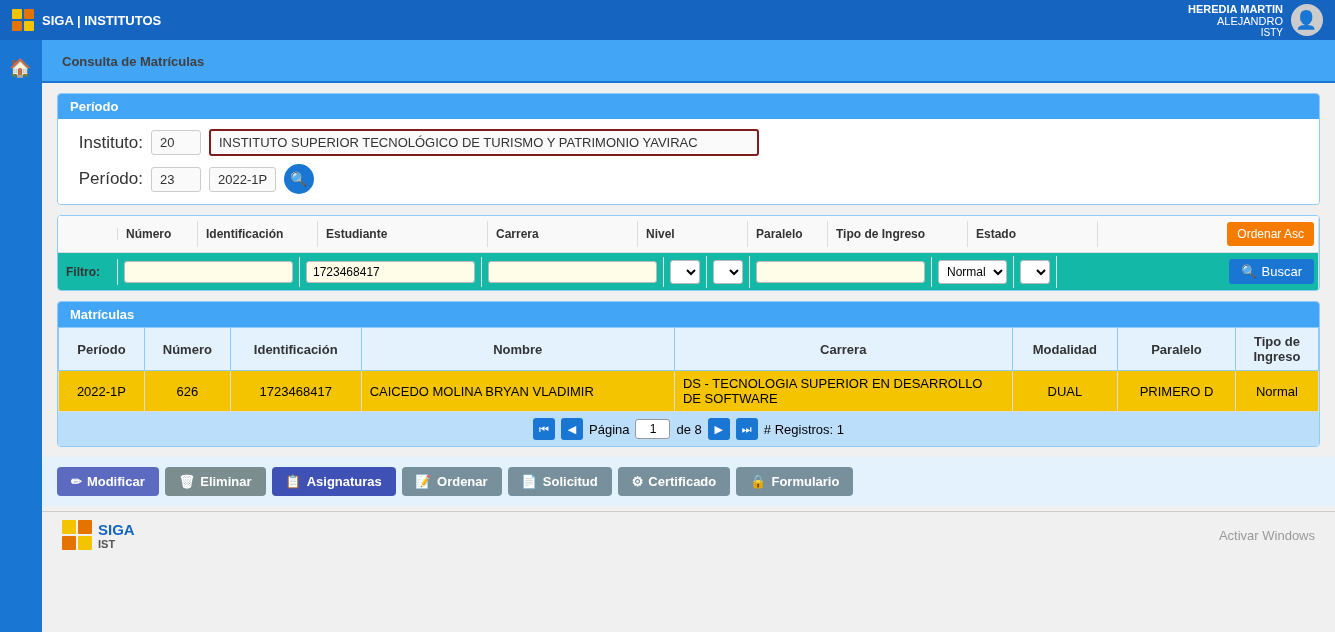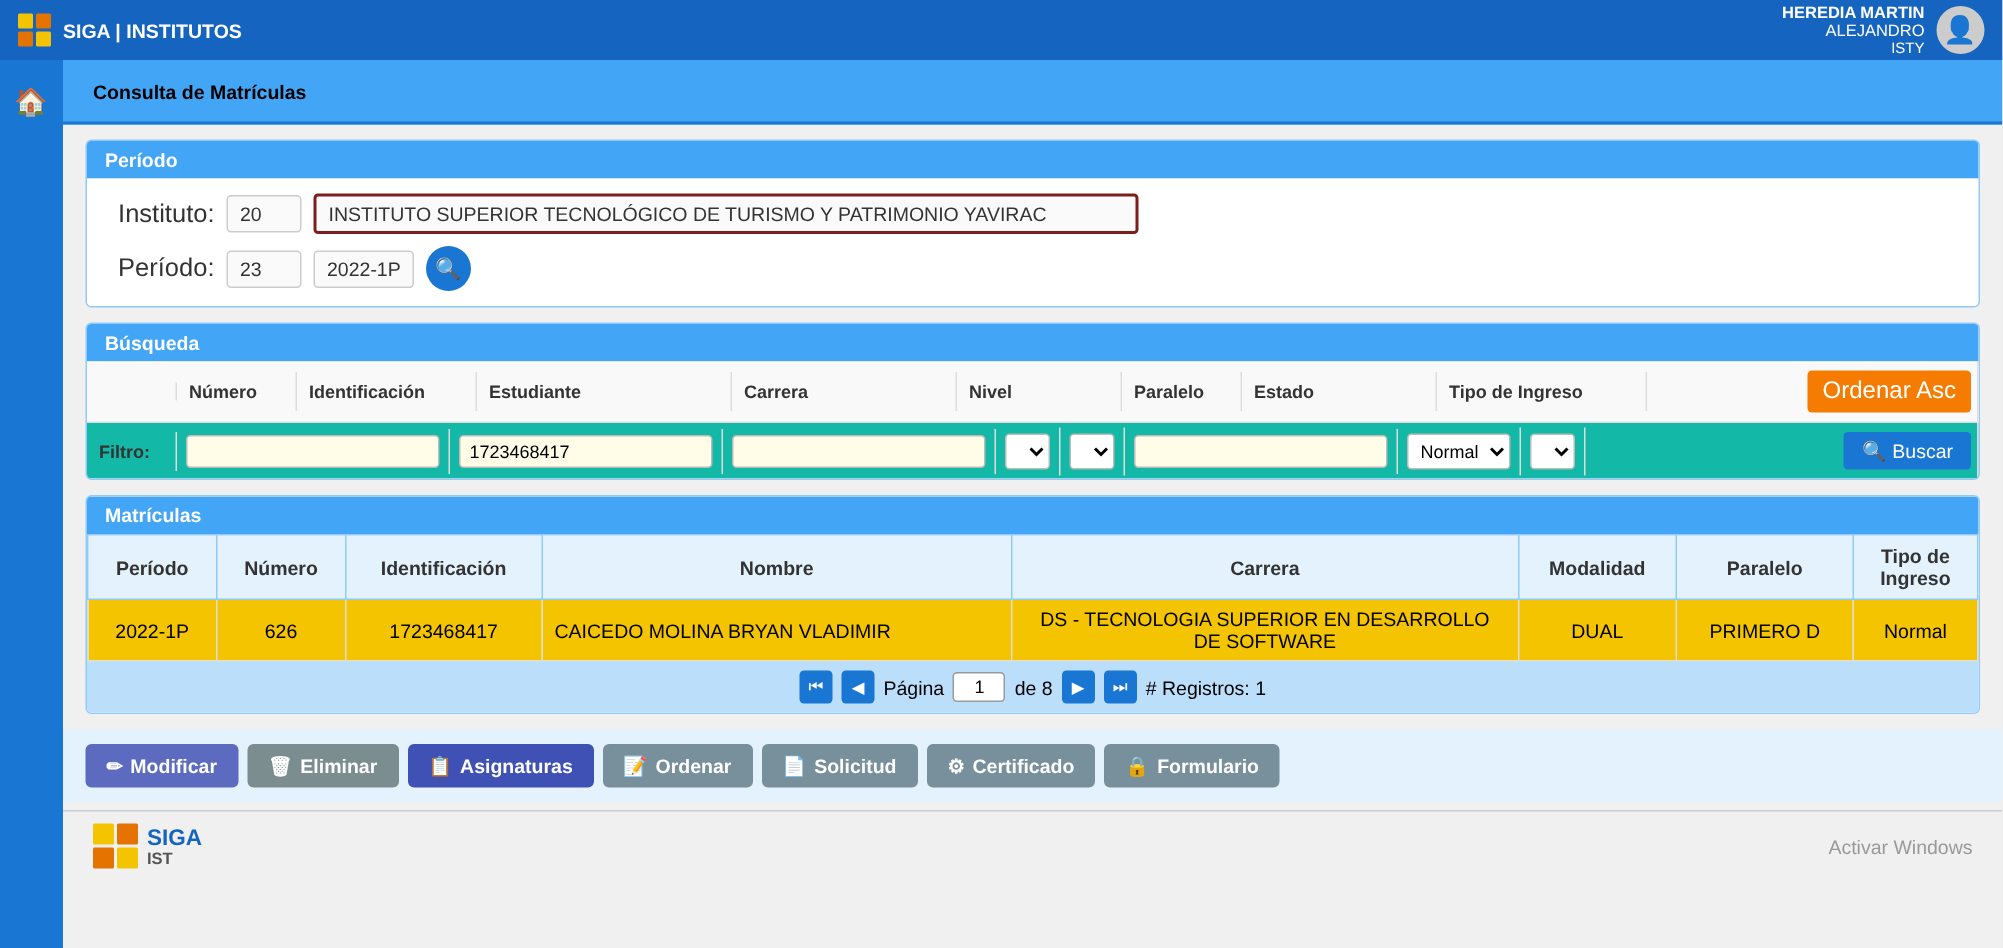--- a/index.html
+++ b/index.html
@@ -89,21 +89,21 @@
       flex: 1;
       overflow-y: auto;
       padding: 0;
       background: #f0f0f0;
     }
 
     
     .page-header {
       background: #42a5f5;
       padding: 10px 20px;
-      color: #000000;
+      color: #404040;
       font-size: 18px;
       font-weight: bold;
       border-bottom: 2px solid #1976d2;
     }
 
     
     .section {
       margin: 10px 15px;
       border: 1px solid #90caf9;
       border-radius: 4px;
@@ -231,21 +231,21 @@
       cursor: pointer;
     }
 
     .btn-orange {
       background: #f57c00;
       color: white;
       border: none;
       border-radius: 3px;
       padding: 5px 10px;
       cursor: pointer;
-      font-size: 16px;
+      font-size: 12px;
       white-space: nowrap;
     }
     .btn-buscar {
       background: #1976d2;
       color: white;
       border: none;
       border-radius: 3px;
       padding: 5px 12px;
       cursor: pointer;
       font-size: 12px;
@@ -276,21 +276,21 @@
       white-space: nowrap;
     }
     .matriculas-table tr.selected td {
       background: #f4c400;
       color: #000;
     }
     .matriculas-table td.name-col {
       text-align: left;
     }
     .matriculas-table td.carrera-col {
-      text-align: center;
+      text-align: left;
       max-width: 260px;
       white-space: normal;
     }
 
     
     .pagination-bar {
       background: #bbdefb;
       display: flex;
       align-items: center;
       justify-content: center;
@@ -431,36 +431,33 @@
           <div class="form-value">
             <span class="form-code">23</span>
             <span class="form-code">2022-1P</span>
             <button class="btn-search-blue">🔍</button>
           </div>
         </div>
       </div>
     </div>
 
     <div class="section">
-      <div class="section-header">
-        <span>Búsqueda</span>
-      </div>
       <div class="section-body" style="padding:0;">
         <div class="search-grid">
 
           <div class="search-header-row">
             <div class="search-cell label-col"></div>
             <div class="search-cell numero-col">Número</div>
             <div class="search-cell ident-col">Identificación</div>
             <div class="search-cell est-col">Estudiante</div>
             <div class="search-cell carrera-col">Carrera</div>
             <div class="search-cell nivel-col">Nivel</div>
             <div class="search-cell paralelo-col">Paralelo</div>
+            <div class="search-cell tipo-col">Tipo de Ingreso</div>
             <div class="search-cell estado-col">Estado</div>
-            <div class="search-cell tipo-col">Tipo de Ingreso</div>
             <div class="search-cell actions-col">
               <button class="btn-orange">Ordenar Asc</button>
             </div>
           </div>
 
           <div class="search-filter-row">
             <div class="search-cell label-col">Filtro:</div>
             <div class="search-cell-filter numero-col">
               <input type="text" class="filter-input" style="">
             </div>

